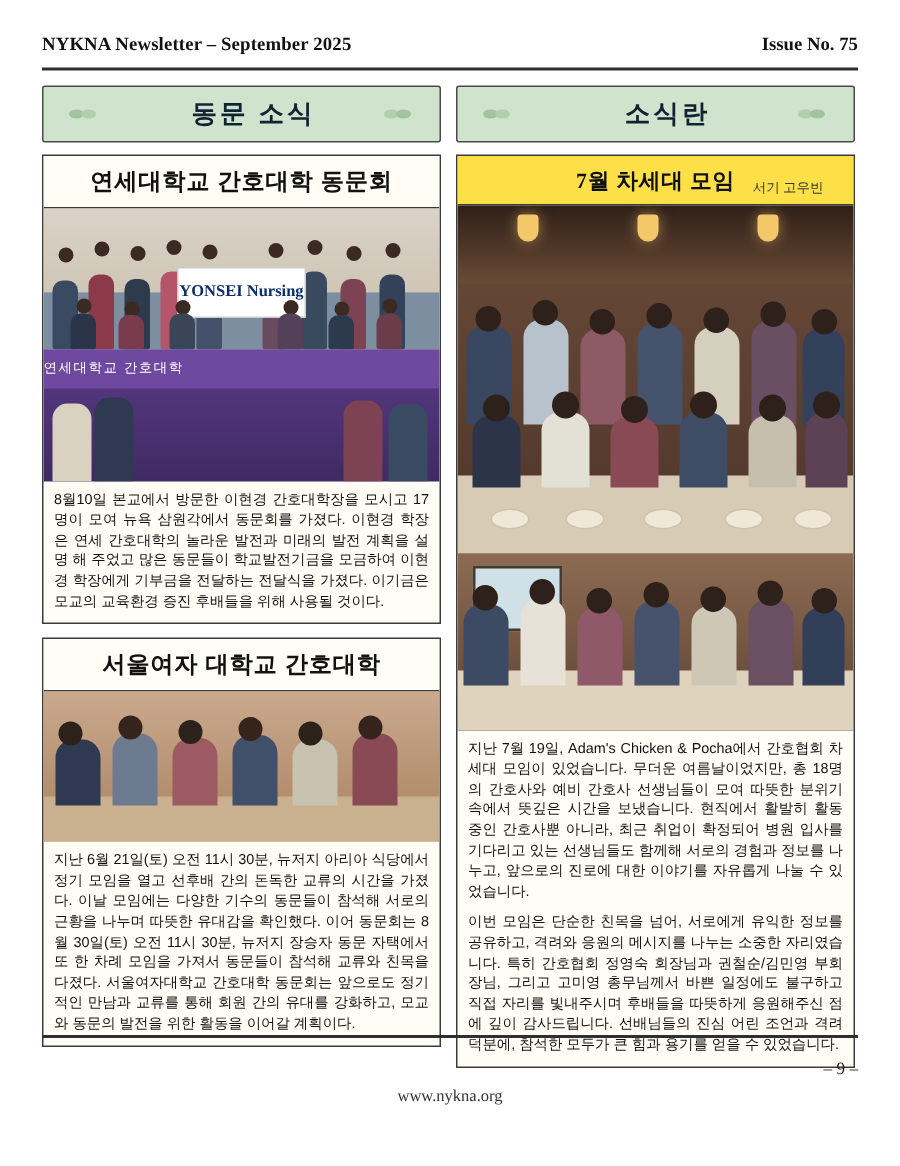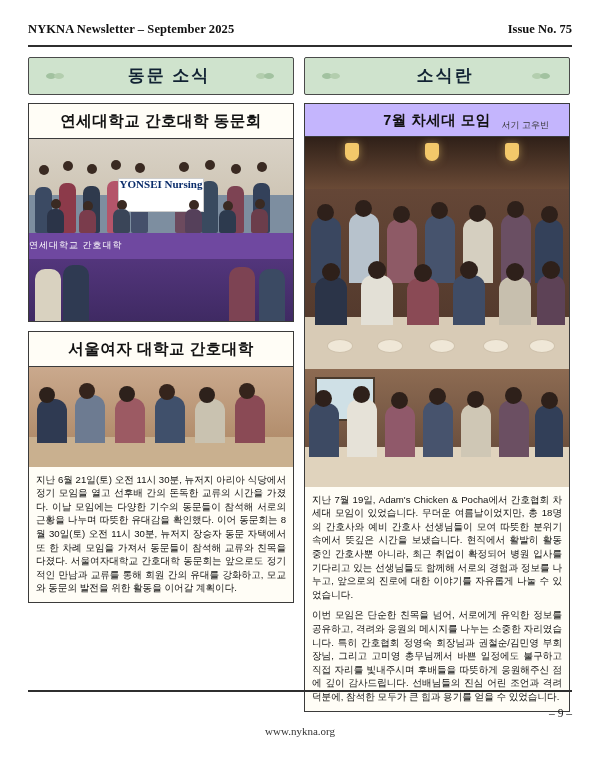--- a/index.html
+++ b/index.html
@@ -97,21 +97,21 @@
     margin-bottom: 9px;
     overflow: hidden;
   }
   .card-head {
     background: #fffdf6;
     text-align: center;
     padding: 7px 4px 6px 4px;
     border-bottom: 1.1px solid #3b3b3b;
     position: relative;
   }
-  .card-head.alt { background: #c4b5fd; }
+  .card-head.alt { background: #fde047; font-family: Liberation Serif, serif; }
   .card-title {
     font-size: 15.5px;
     font-weight: bold;
     letter-spacing: 0.5px;
     color: #111;
   }
   .card-title.sm { font-size: 14.5px; }
   .byline {
     position: absolute;
     right: 20px;
@@ -174,21 +174,21 @@
   
   .ph { position: relative; width: 100%; }
 
   
   .p1 { height: 94px; background: linear-gradient(#b8c4cf, #9aa7b4); }
   .p1 .wall { position: absolute; inset: 0 0 40% 0; background: linear-gradient(#d9d2c6, #cfc6b6); }
   .p1 .floor { position: absolute; inset: 60% 0 0 0; background: #7d8ea0; }
   .p1 .banner-y {
     position: absolute; left: 50%; top: 42%; transform: translateX(-50%);
     width: 86px; height: 34px; background: #ffffff; border: 1px solid #ccc;
-    display: flex; flex-direction: column; align-items: center; 
+    display: flex; flex-direction: column; align-items: center; justify-content: center;
   }
   .p1 .banner-y b { font-size: 11px; color: #0b2d6b; font-family: "Liberation Serif", serif; line-height: 1.05; }
   .p1 .person {
     position: absolute; bottom: 0; width: 17px; border-radius: 7px 7px 2px 2px;
   }
   .p1 .head {
     position: absolute; width: 10px; height: 10px; border-radius: 50%;
     background: #3a2a22;
   }
 
@@ -300,20 +300,21 @@
         <div class="photo ph p2">
           <div class="topbar">
             <div class="t">연세대학교 간호대학</div>
           </div>
           <div class="fig" style="left:6px;   background:#d9d2c0;"></div>
           <div class="fig" style="left:34px;  background:#2f3a52; height:56px;"></div>
           <div class="fig" style="left:200px; background:#7d4353; height:54px;"></div>
           <div class="fig" style="left:230px; background:#3b4a63;"></div>
         </div>
 
+        <div class="body-text">8월10일 본교에서 방문한 이현경 간호대학장을 모시고 17명이 모여 뉴욕 삼원각에서 동문회를 가졌다. 이현경 학장은 연세 간호대학의 놀라운 발전과 미래의 발전 계획을 설명 해 주었고 많은 동문들이 학교발전기금을 모금하여 이현경 학장에게 기부금을 전달하는 전달식을 가졌다. 이기금은 모교의 교육환경 증진 후배들을 위해 사용될 것이다.</div>
       </div>
 
       <div class="card">
         <div class="card-head">
           <div class="card-title">서울여자 대학교 간호대학</div>
         </div>
 
         <div class="photo ph p3">
           <div class="tbl"></div>
           <div class="row">

